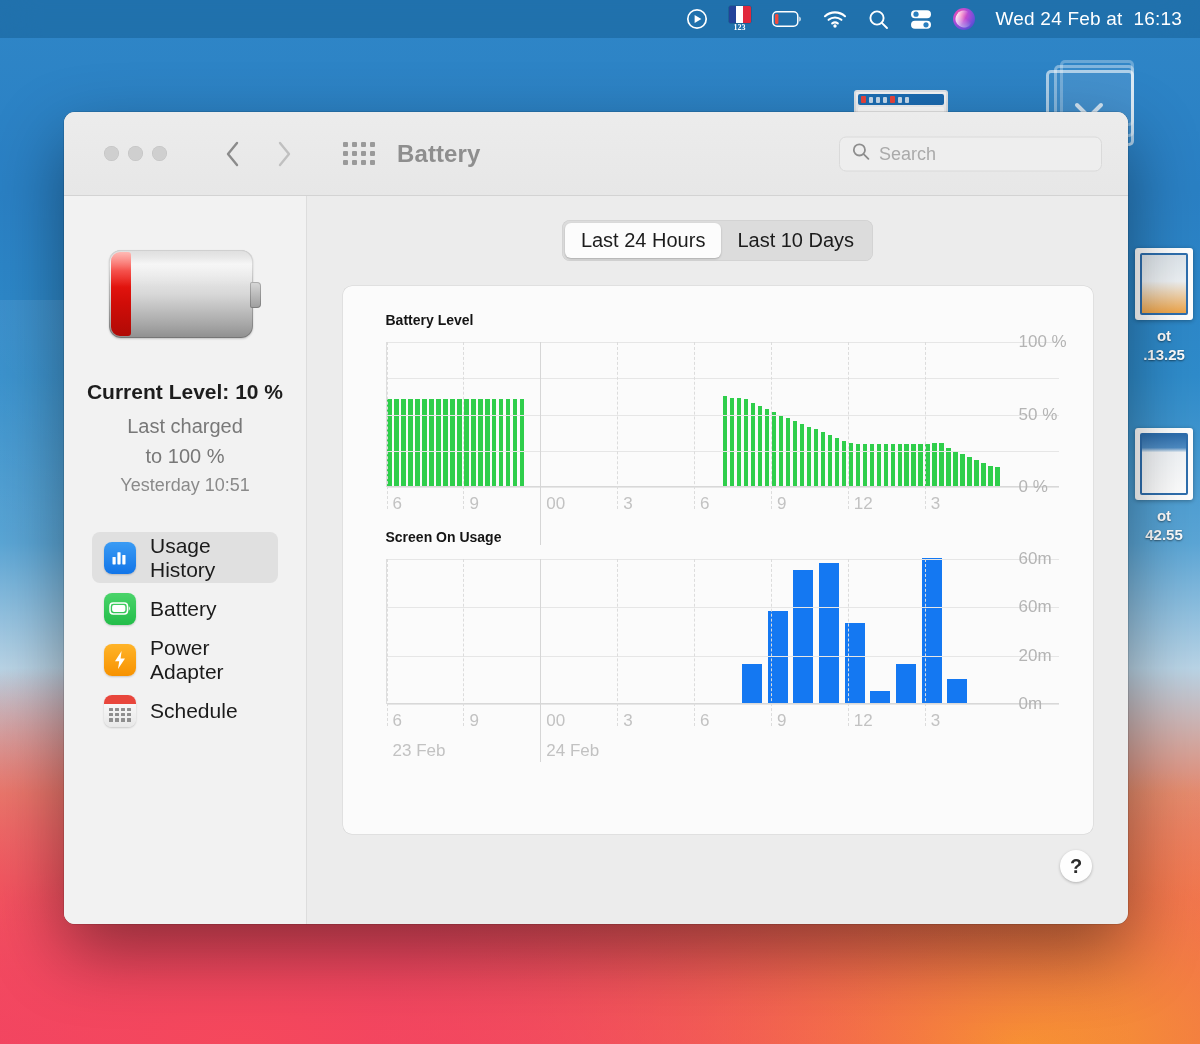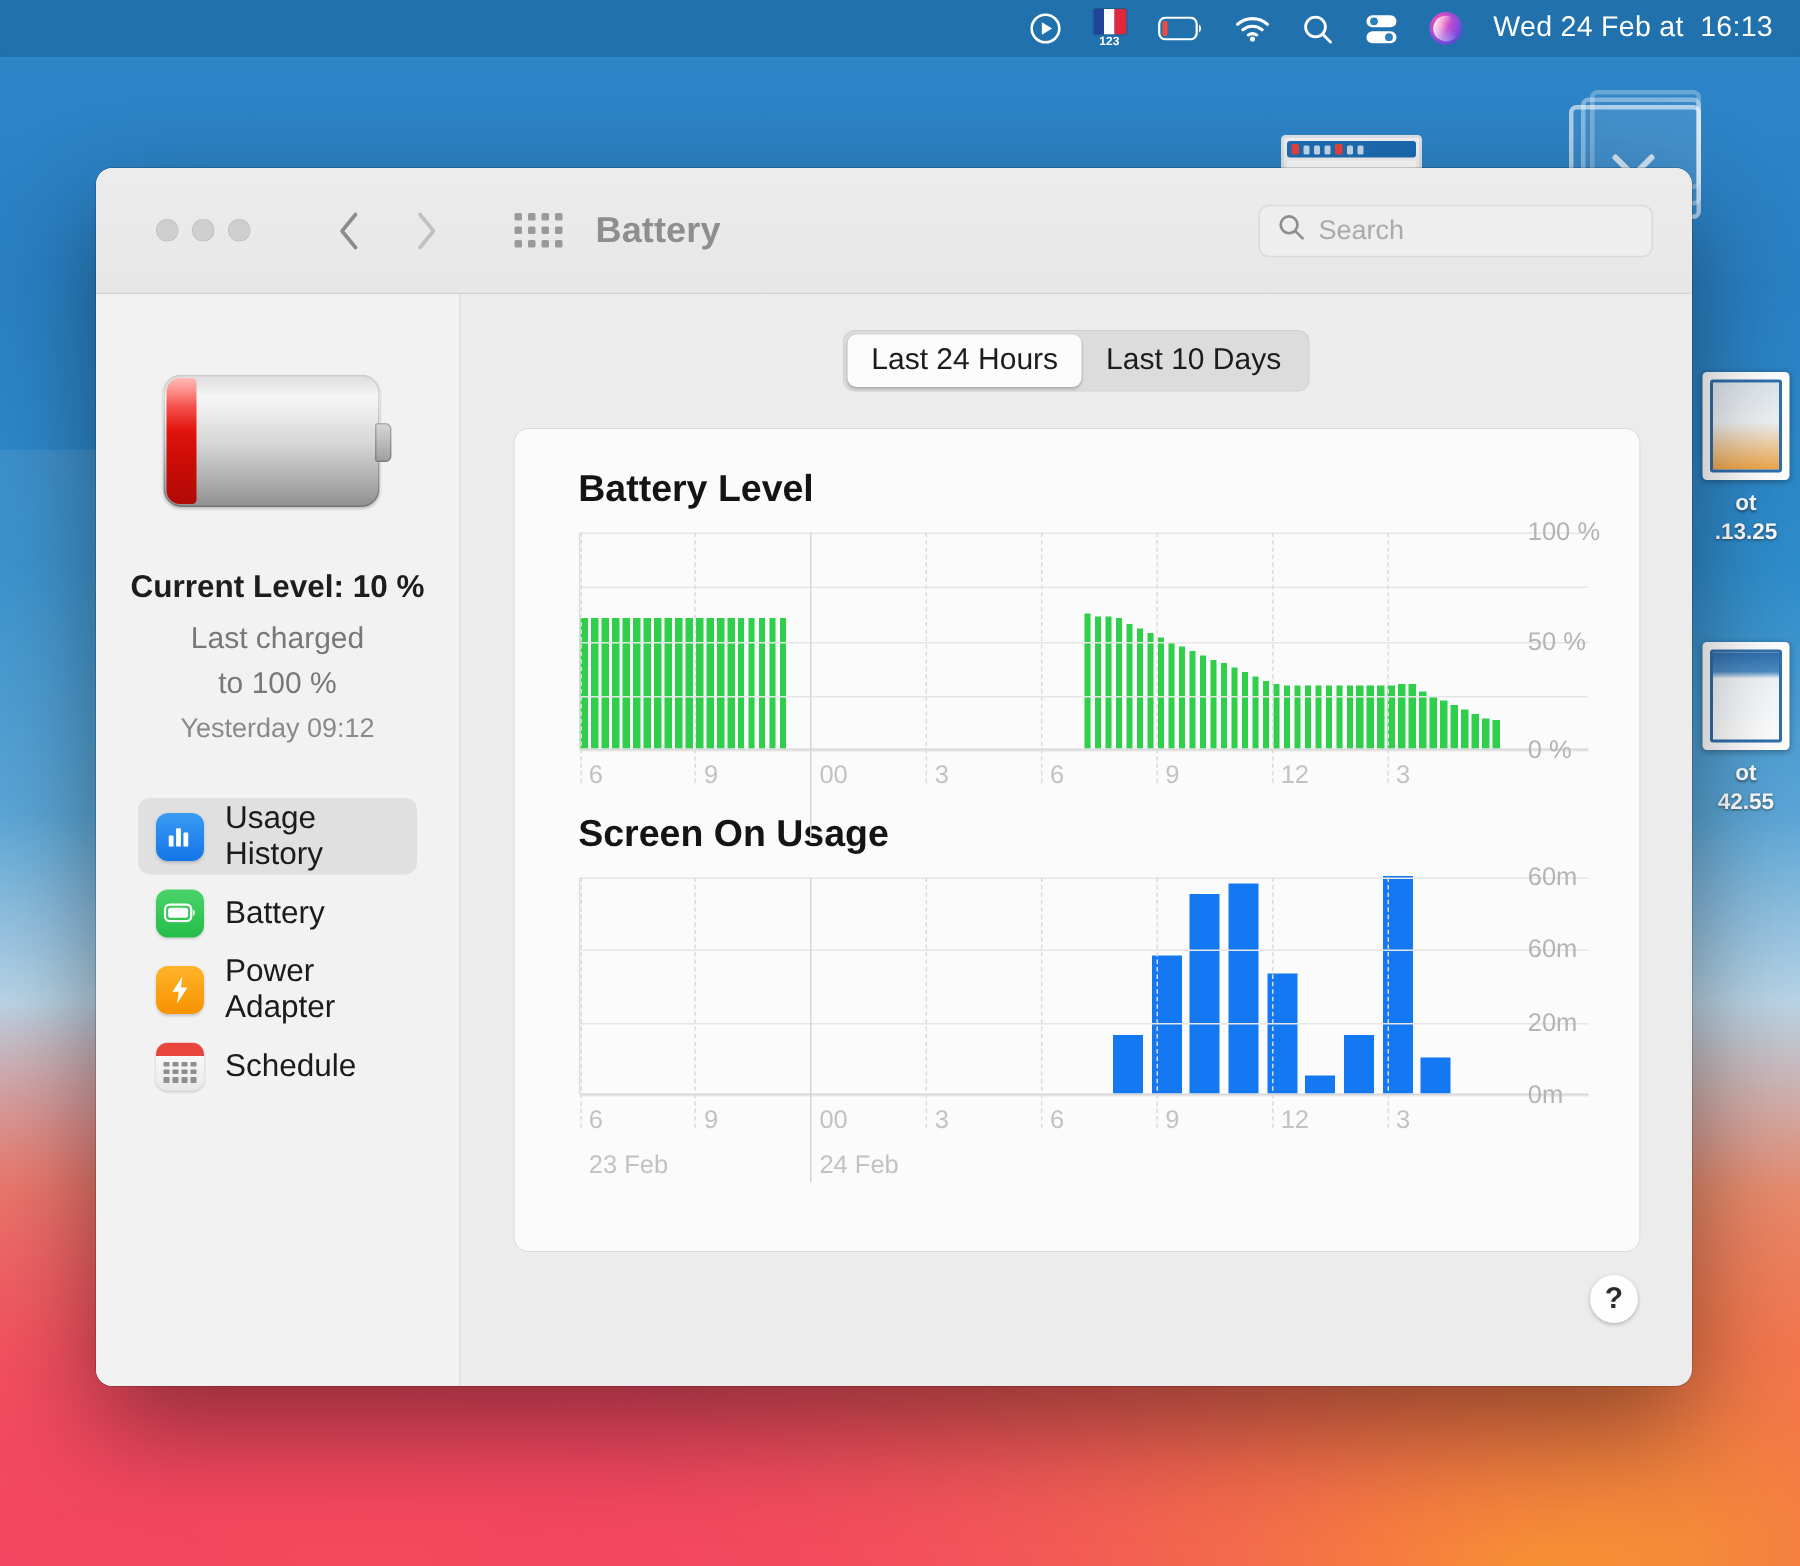--- a/index.html
+++ b/index.html
@@ -96,21 +96,21 @@
   .flag {
     position: relative; width: 22px; height: 17px; display: block;
     border-radius: 1.5px; overflow: hidden;
     box-shadow: 0 0 0 .5px rgba(0,0,0,.25);
   }
   .flag i { position: absolute; top: 0; bottom: 0; width: 33.34%; display: block; }
   .flag .f1 { left: 0;      background: #22439a; }
   .flag .f2 { left: 33.3%;  background: #ffffff; }
   .flag .f3 { left: 66.6%;  background: #e1283c; }
   .flag-wrap { position: relative; display: flex; flex-direction: column; align-items: center; }
-  .flag-num { font-size: 8px; line-height: 8px; margin-top: 1px; color: #fff; font-weight: 600; }
+  .flag-num { font-size: 8px; line-height: 8px; margin-top: 1px; color: #fff; font-weight: 600; font-family: Liberation Serif, serif; }
   .siri-orb {
     width: 22px; height: 22px; border-radius: 50%;
     background:
       radial-gradient(circle at 32% 30%, #ff4fa3 0%, #b44bd6 38%, #6a4fd8 68%, #3c3fae 100%);
     position: relative; overflow: hidden;
   }
   .siri-orb::after {
     content: ""; position: absolute; left: 50%; top: 50%;
     width: 17px; height: 17px; transform: translate(-50%,-50%) rotate(28deg);
     background:
@@ -226,21 +226,21 @@
     white-space: nowrap;
   }
   .seg.on { background: #fcfcfc; box-shadow: 0 1px 2px rgba(0,0,0,.22); }
 
   .card {
     margin-top: 25px; width: 750px; height: 548px;
     background: #fbfbfb; border-radius: 9px;
     box-shadow: 0 0 0 .5px rgba(0,0,0,.1);
     padding: 26px 0 0 0;
   }
-  .chart-title { font-size: 25px; font-weight: 700; color: #141414; margin-left: 43px; }
+  .chart-title { font-size: 14px; font-weight: 700; color: #141414; margin-left: 43px; }
 
   .plot-wrap { position: relative; margin: 14px 0 0 43px; width: 670px; }
   .plot {
     position: relative; width: 615px; height: 145px;
     border-left: 1px solid #dedede;
   }
   .plot .hline { position: absolute; left: 0; right: -58px; height: 1px; background: #e6e6e6; }
   .plot .vline { position: absolute; top: 0; bottom: -22px; width: 1px; border-left: 1px dashed #dcdcdc; }
   .plot .vline.solid { border-left: 1px solid #d6d6d6; bottom: -58px; }
   .plot .baseline { position: absolute; left: 0; right: -58px; bottom: 0; height: 1px; background: #d8d8d8; }
@@ -443,21 +443,21 @@
           <div class="batt-gloss"></div>
         </div>
         <div class="batt-cap"></div>
       </div>
 
       <div class="sb-level">Current Level: 10 %</div>
       <div class="sb-sub">
         <div>Last charged</div>
         <div>to 100 %</div>
       </div>
-      <div class="sb-time">Yesterday 09:12</div>
+      <div class="sb-time">Yesterday 10:51</div>
 
       <div class="nav-list">
 
         <div class="nav-item active">
           <span class="ni-icon ni-usage">
             <svg width="18" height="16" viewBox="0 0 18 16">
               <rect x="1.5" y="7" width="3.2" height="7.4" fill="#fff" rx=".6"></rect>
               <rect x="6.4" y="2.2" width="3.2" height="12.2" fill="#fff" rx=".6"></rect>
               <rect x="11.3" y="5" width="3.2" height="9.4" fill="#fff" rx=".6"></rect>
             </svg>

